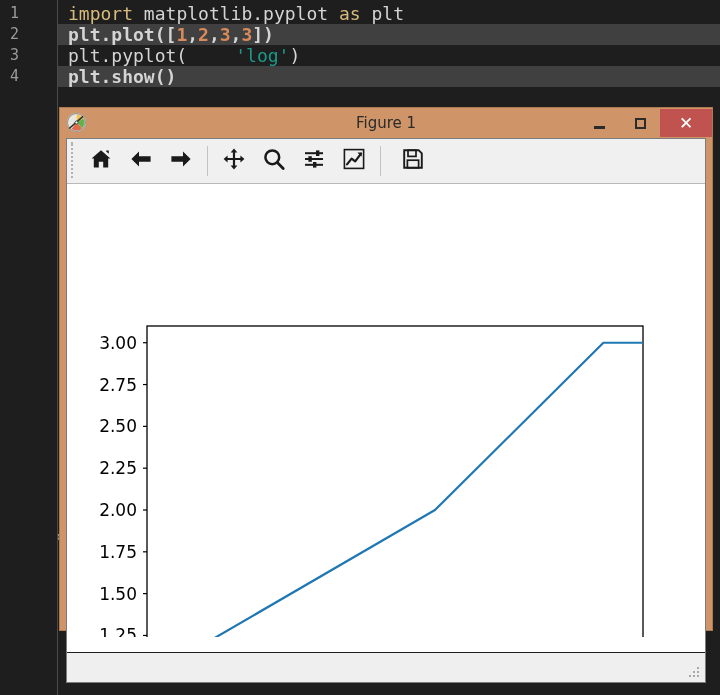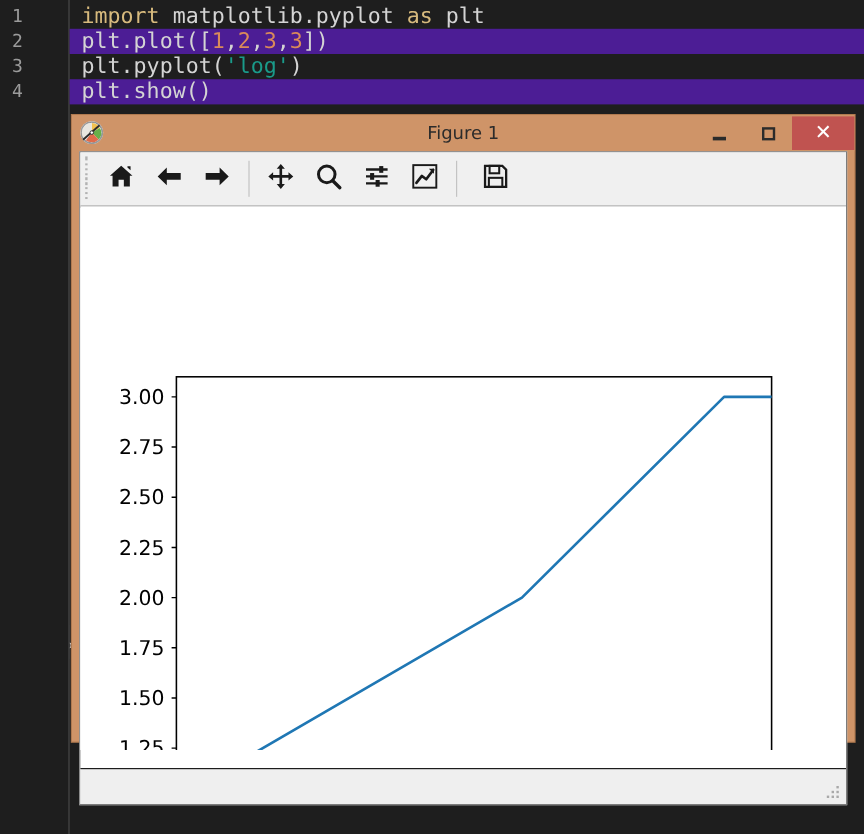--- a/index.html
+++ b/index.html
@@ -50,24 +50,24 @@
     width: 662px;
     height: 21px;
     line-height: 21px;
     padding-left: 10px;
     box-sizing: border-box;
     font-family: "DejaVu Sans Mono", "Liberation Mono", monospace;
     font-size: 18px;
     color: #d4d4d4;
     white-space: pre;
   }
-  .code-line.alt { background: #4c1d95; }
+  .code-line.alt { background: #404040; font-weight: bold; }
   .tok-kw  { color: #d7ba7d; }
   .tok-num { color: #d98a5a; }
-  .tok-str { color: #1a9b8a; }
+  .tok-str { color: #1a9b8a; margin-left: 48px; }
   .tok-plain { color: #d4d4d4; }
 
   
   #editor-body-left {
     position: absolute;
     left: 0; top: 84px;
     width: 58px; height: 437px;
     background: #1a1a1a;
   }
   #editor-strip {
@@ -89,21 +89,21 @@
     color: #cfcfcf;
     font-family: "DejaVu Serif", "Liberation Serif", serif;
     font-size: 12px;
     white-space: nowrap;
     overflow: hidden;
   }
 
   
   #fig-window {
     position: absolute;
-    left: 60px; top: 96px;
+    left: 60px; top: 108px;
     width: 652px; height: 522px;
     background: #cf9468;
     box-shadow: 0 0 0 1px #b07a50;
   }
   #titlebar {
     position: relative;
     height: 30px;
     background: #cf9468;
   }
   #fig-icon {

